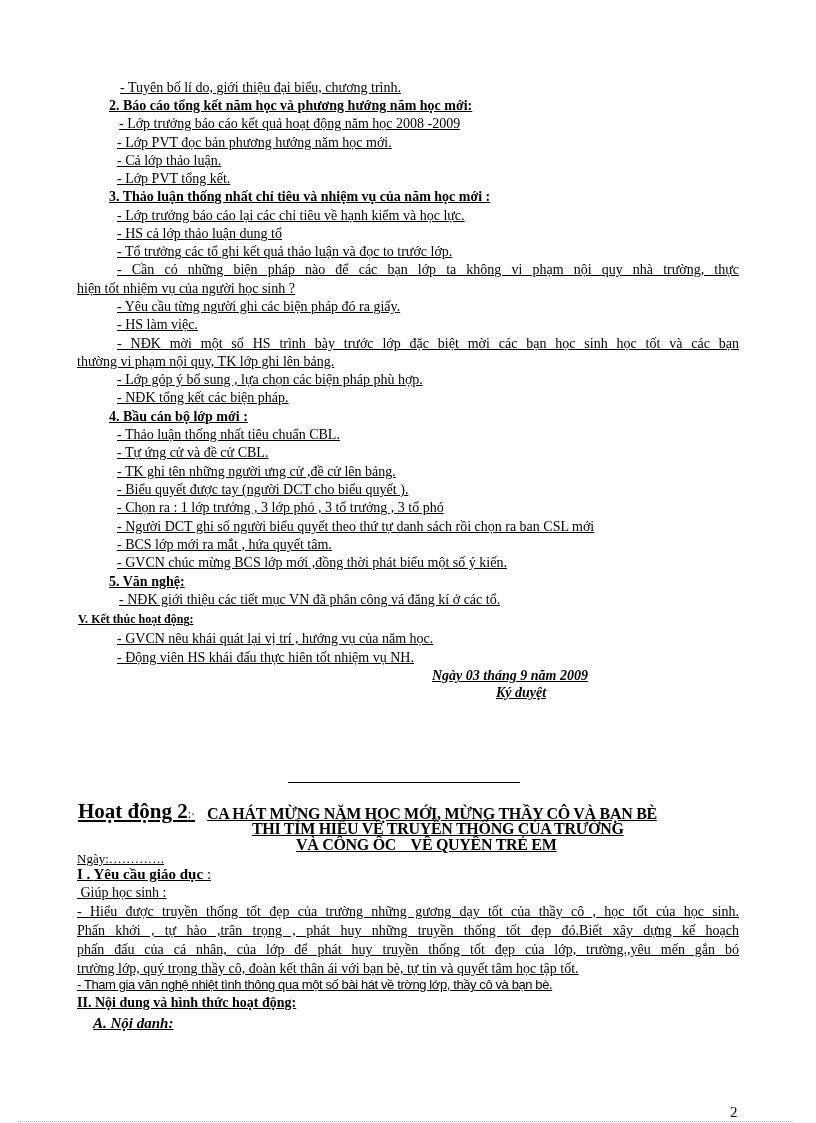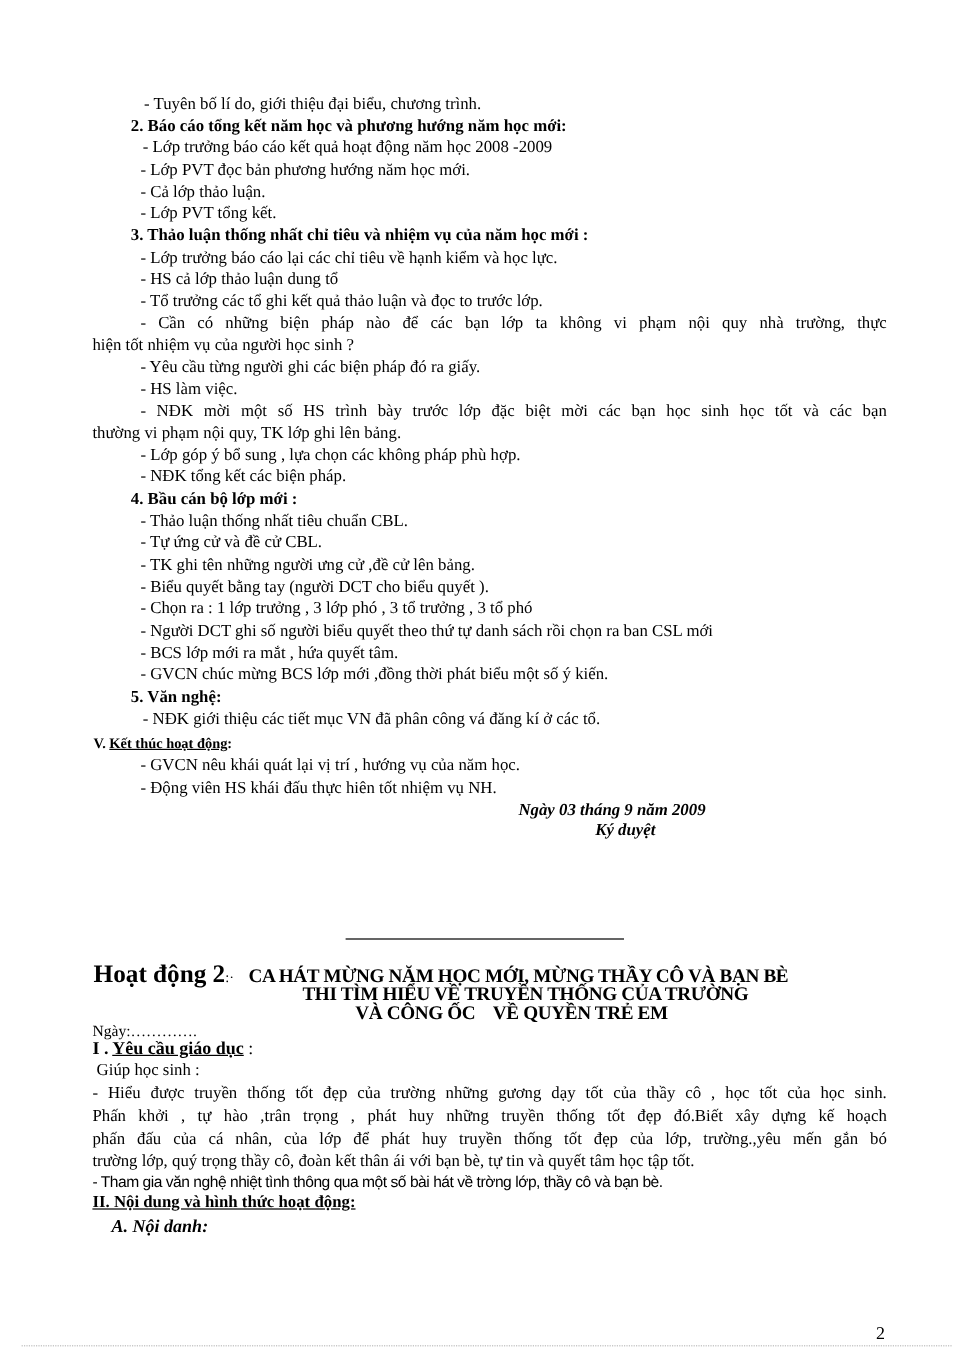--- a/index.html
+++ b/index.html
@@ -1,18 +1,18 @@
 <!DOCTYPE html>
 <html><head>
 <meta charset="utf-8">
 <style>
   html, body { margin: 0; padding: 0; background: #ffffff; }
   body { width: 816px; height: 1123px; position: relative; overflow: hidden;
          font-family: "Liberation Serif", "DejaVu Serif", serif; color: #000; }
-  .line { position: absolute; white-space: nowrap; font-size: 14px; line-height: 18px; }
+  .line { position: absolute; white-space: nowrap; font-size: 14px; line-height: 18px; text-decoration: underline; }
   .b { font-weight: bold; }
   .i { font-style: italic; }
   .u { text-decoration: underline; }
   .just { white-space: normal; text-align: justify; text-align-last: justify; }
   .big { font-size: 21px; font-weight: bold; line-height: 24px; }
   .caps { font-weight: bold; font-size: 16px; line-height: 17px; letter-spacing: -0.3px; }
   .rule { position: absolute; left: 288px; top: 782px; width: 232px; border-top: 1px solid #000; }
   .dotline { position: absolute; top: 1121px; left: 18px; width: 775px; border-top: 1px dotted #bbb; }
   .pagenum { position: absolute; left: 730px; top: 1104px; font-size: 15px; }
 </style>
@@ -30,27 +30,27 @@
   <div class="line b" style="left:109px;top:188px">3. Thảo luận thống nhất chỉ tiêu và nhiệm vụ của năm học mới :</div>
   <div class="line" style="left:117px;top:207px">- Lớp trưởng báo cáo lại các chỉ tiêu về hạnh kiểm và học lực.</div>
   <div class="line" style="left:117px;top:225px">- HS cả lớp thảo luận dung tổ</div>
   <div class="line" style="left:117px;top:243px">- Tổ trưởng các tổ ghi kết quả thảo luận và đọc to trước lớp.</div>
   <div class="line just" style="left:117px;top:261px;width:622px">-    Cần có những biện pháp nào để các bạn lớp ta không vi phạm nội quy nhà trường, thực</div>
   <div class="line" style="left:77px;top:280px">hiện tốt nhiệm vụ của người học sinh ?</div>
   <div class="line" style="left:117px;top:298px">- Yêu cầu từng người ghi các biện pháp đó ra giấy.</div>
   <div class="line" style="left:117px;top:316px">- HS làm việc.</div>
   <div class="line just" style="left:117px;top:335px;width:622px">- NĐK mời một số HS trình bày trước lớp đặc biệt mời các bạn học sinh học tốt và các bạn</div>
   <div class="line" style="left:77px;top:353px">thường vi phạm nội quy, TK lớp ghi lên bảng.</div>
-  <div class="line" style="left:117px;top:371px">- Lớp góp ý bổ sung , lựa chọn các không pháp phù hợp.</div>
+  <div class="line" style="left:117px;top:371px">- Lớp góp ý bổ sung , lựa chọn các biện pháp phù hợp.</div>
   <div class="line" style="left:117px;top:389px">- NĐK tổng kết các biện pháp.</div>
   <div class="line b" style="left:109px;top:408px">4. Bầu cán bộ lớp mới :</div>
   <div class="line" style="left:117px;top:426px">- Thảo luận thống nhất tiêu chuẩn CBL.</div>
   <div class="line" style="left:117px;top:444px">- Tự ứng cử và đề cử CBL.</div>
   <div class="line" style="left:117px;top:463px">- TK ghi tên những người ưng cử ,đề cử lên bảng.</div>
-  <div class="line" style="left:117px;top:481px">- Biểu quyết bằng tay (người DCT cho biểu quyết ).</div>
+  <div class="line" style="left:117px;top:481px">- Biểu quyết được tay (người DCT cho biểu quyết ).</div>
   <div class="line" style="left:117px;top:499px">- Chọn ra : 1 lớp trưởng , 3 lớp phó , 3 tổ trưởng , 3 tổ phó</div>
   <div class="line" style="left:117px;top:518px">- Người DCT ghi số người biểu quyết theo thứ tự danh sách rồi chọn ra ban CSL mới</div>
   <div class="line" style="left:117px;top:536px">- BCS lớp mới ra mắt , hứa quyết tâm.</div>
   <div class="line" style="left:117px;top:554px">- GVCN chúc mừng BCS lớp mới ,đồng thời phát biểu một số ý kiến.</div>
   <div class="line b" style="left:109px;top:573px">5. Văn nghệ:</div>
   <div class="line" style="left:119px;top:591px">- NĐK giới thiệu các tiết mục VN đã phân công vá đăng kí ở các tổ.</div>
 
   <div class="line b" style="left:78px;top:609px;font-size:12px;line-height:20px">
     <span>V. </span><span class="u">Kết thúc hoạt động</span><span>:</span>
   </div>

